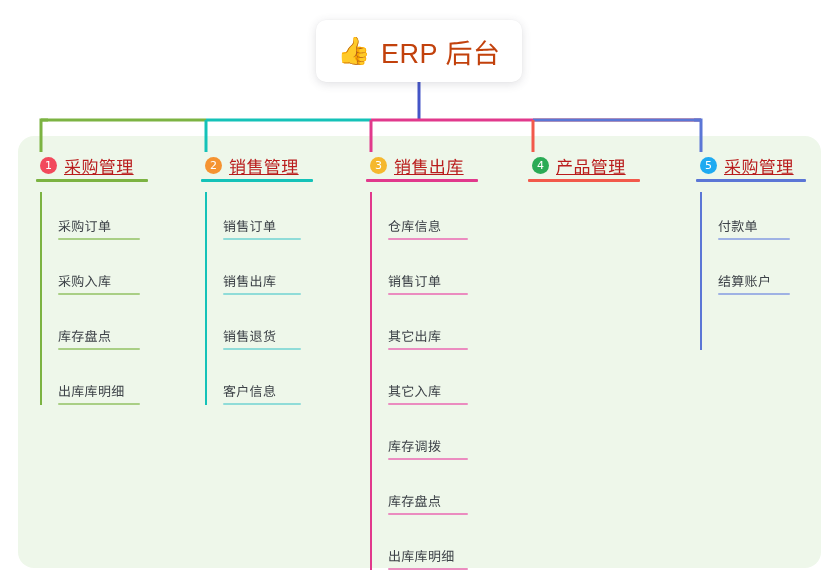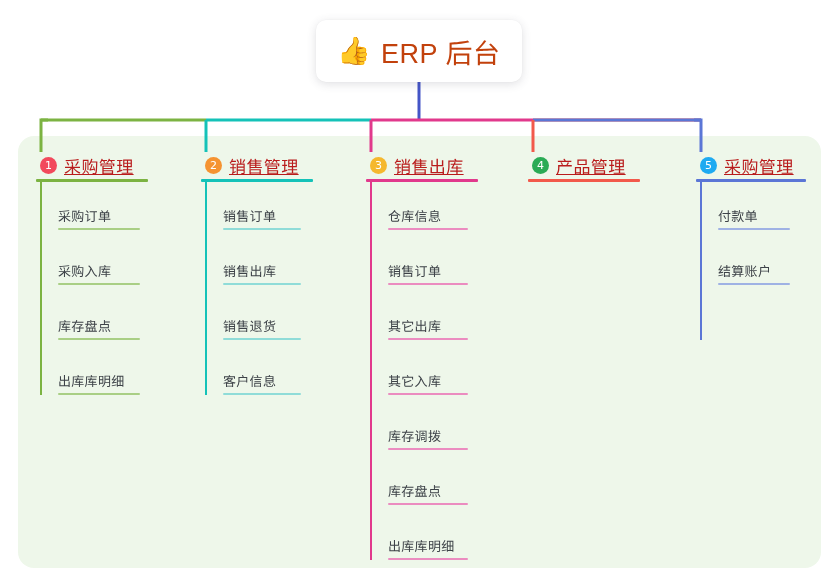--- a/index.html
+++ b/index.html
@@ -49,21 +49,21 @@
   .badge{
     width:17px;height:17px;border-radius:50%;
     color:#fff;font-size:11px;line-height:17px;text-align:center;
     font-family:"DejaVu Sans",sans-serif;
     flex:0 0 auto;
     display:block;
   }
   .col-title{font-size:17px;color:#b91c1c;white-space:nowrap;letter-spacing:.4px;text-decoration:underline;}
   .head-rule{position:absolute;left:0;bottom:0;height:3px;border-radius:1px;}
 
-  .leaves{position:relative;margin-top:0;font-family:Liberation Serif, serif;}
+  .leaves{position:relative;margin-top:10px;font-family:Liberation Serif, serif;}
   .spine{position:absolute;left:4px;top:0;width:2px;}
   .leaf{
     position:relative;
     height:55px;
     box-sizing:border-box;
   }
   .leaf-label{
     position:absolute;left:22px;bottom:12px;
     font-size:13px;color:#3d4248;white-space:nowrap;letter-spacing:.3px;
   }

